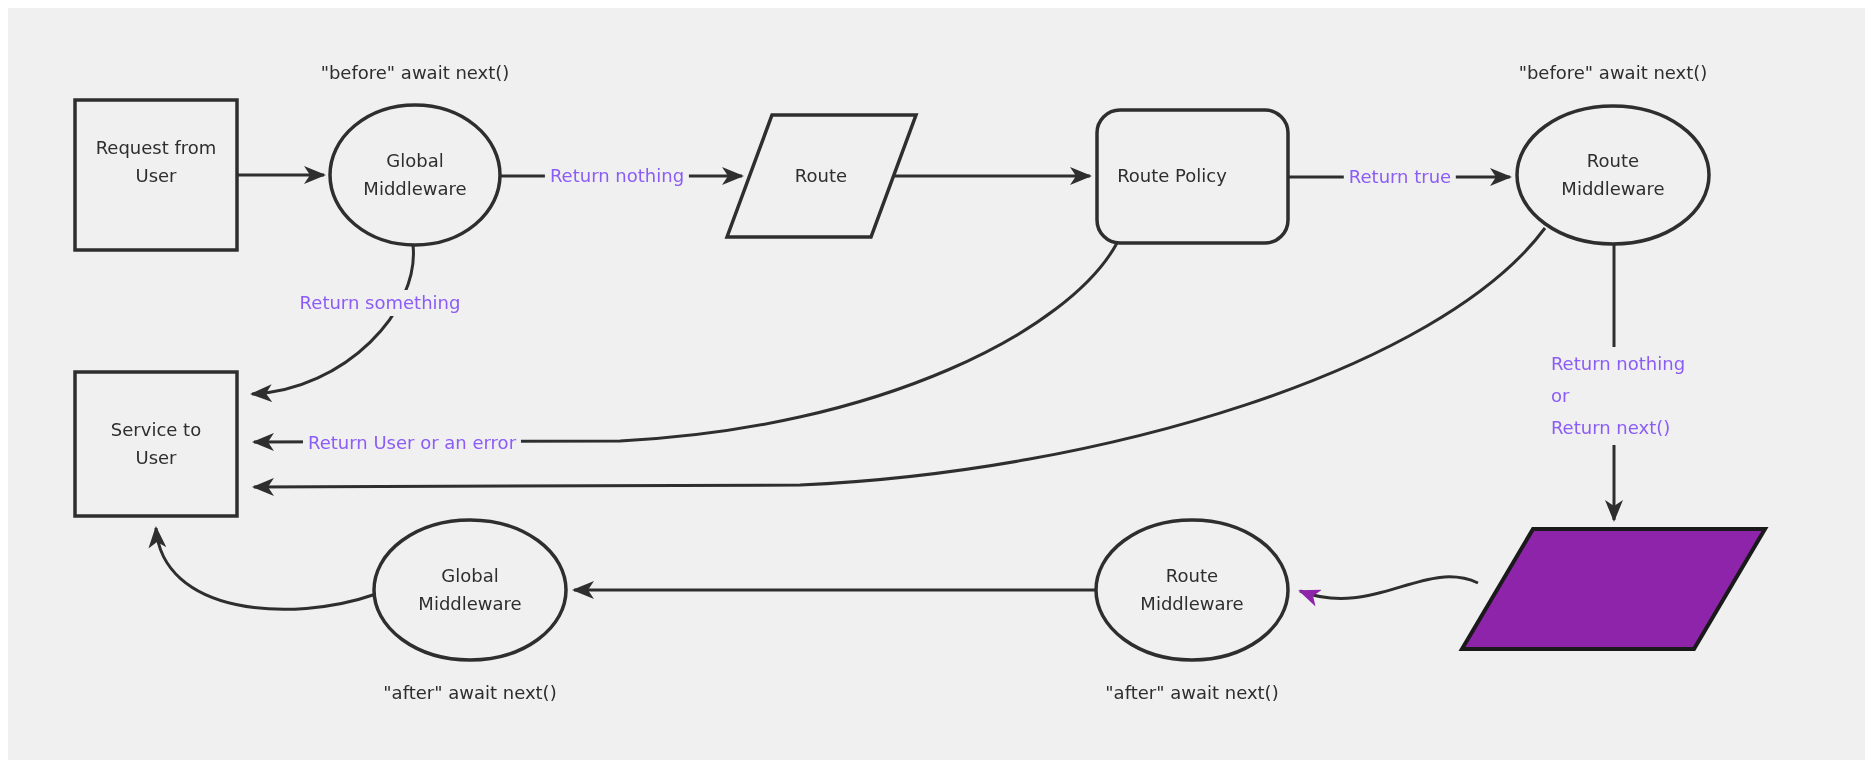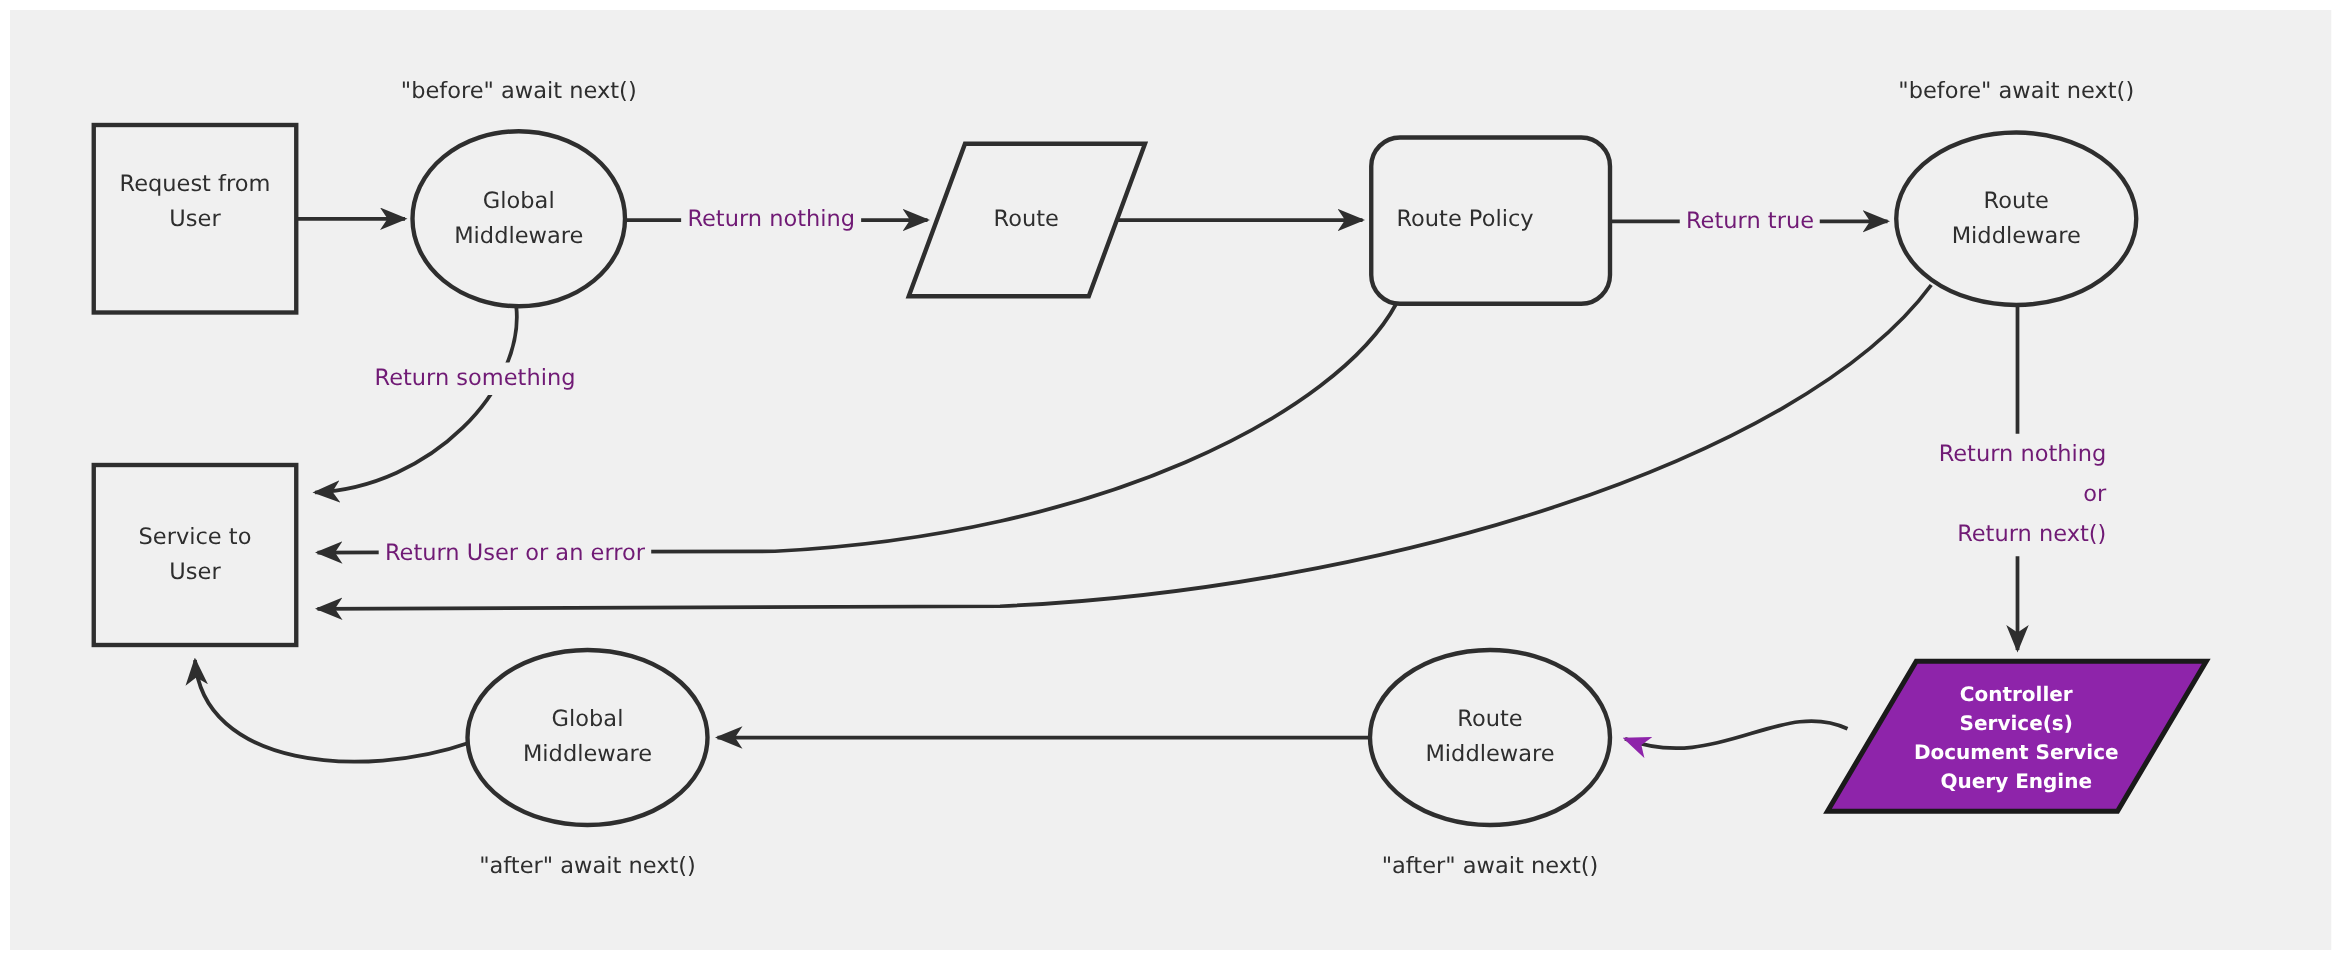--- a/index.html
+++ b/index.html
@@ -2,22 +2,22 @@
 <html><head>
 <meta charset="utf-8">
 <style>
   html,body{margin:0;padding:0;}
   body{background:#ffffff;font-family:"DejaVu Sans","Liberation Sans",sans-serif;}
   .stage{position:relative;width:1873px;height:772px;background:#ffffff;overflow:hidden;}
   .canvas-bg{position:absolute;left:8px;top:8px;right:8px;bottom:12px;background:#f0f0f0;}
   svg.layer{position:absolute;left:0;top:0;width:1873px;height:772px;}
   .nlabel{position:absolute;transform:translate(-50%,-50%);text-align:center;
           font-size:18px;line-height:28px;color:#2e2e2e;white-space:nowrap;}
-  .elabel{position:absolute;transform:translate(-50%,-50%);text-align:right;
-          font-size:18px;line-height:24px;color:#701a75;white-space:nowrap;
+  .elabel{position:absolute;transform:translate(-50%,-50%);text-align:left;
+          font-size:18px;line-height:24px;color:#8b5cf6;white-space:nowrap;
           background:#f0f0f0;padding:1px 5px;}
   .elabel.multi{line-height:32px;}
   .plabel{position:absolute;transform:translate(-50%,-50%);text-align:center;
           font-size:16px;font-weight:bold;color:#ffffff;line-height:23px;white-space:nowrap;}
   .shape{fill:#f0f0f0;stroke:#2e2e2e;stroke-width:3.5;}
   .edge{fill:none;stroke:#2e2e2e;stroke-width:3;}
 </style>
 </head>
 <body>
 
@@ -80,26 +80,20 @@
     <div>User</div>
   </div>
   <div class="nlabel" style="left:470px;top:590px">
     <div>Global</div>
     <div>Middleware</div>
   </div>
   <div class="nlabel" style="left:1192px;top:590px">
     <div>Route</div>
     <div>Middleware</div>
   </div>
-  <div class="plabel" style="left:1613px;top:590px">
-    <div>Controller</div>
-    <div>Service(s)</div>
-    <div>Document Service</div>
-    <div>Query Engine</div>
-  </div>
 
   <div class="nlabel" style="left:415px;top:73px">"before" await next()</div>
   <div class="nlabel" style="left:1613px;top:73px">"before" await next()</div>
   <div class="nlabel" style="left:470px;top:693px">"after" await next()</div>
   <div class="nlabel" style="left:1192px;top:693px">"after" await next()</div>
 
   <div class="elabel" style="left:617px;top:176px">Return nothing</div>
   <div class="elabel" style="left:1400px;top:177px">Return true</div>
   <div class="elabel" style="left:380px;top:303px">Return something</div>
   <div class="elabel" style="left:412px;top:443px">Return User or an error</div>

